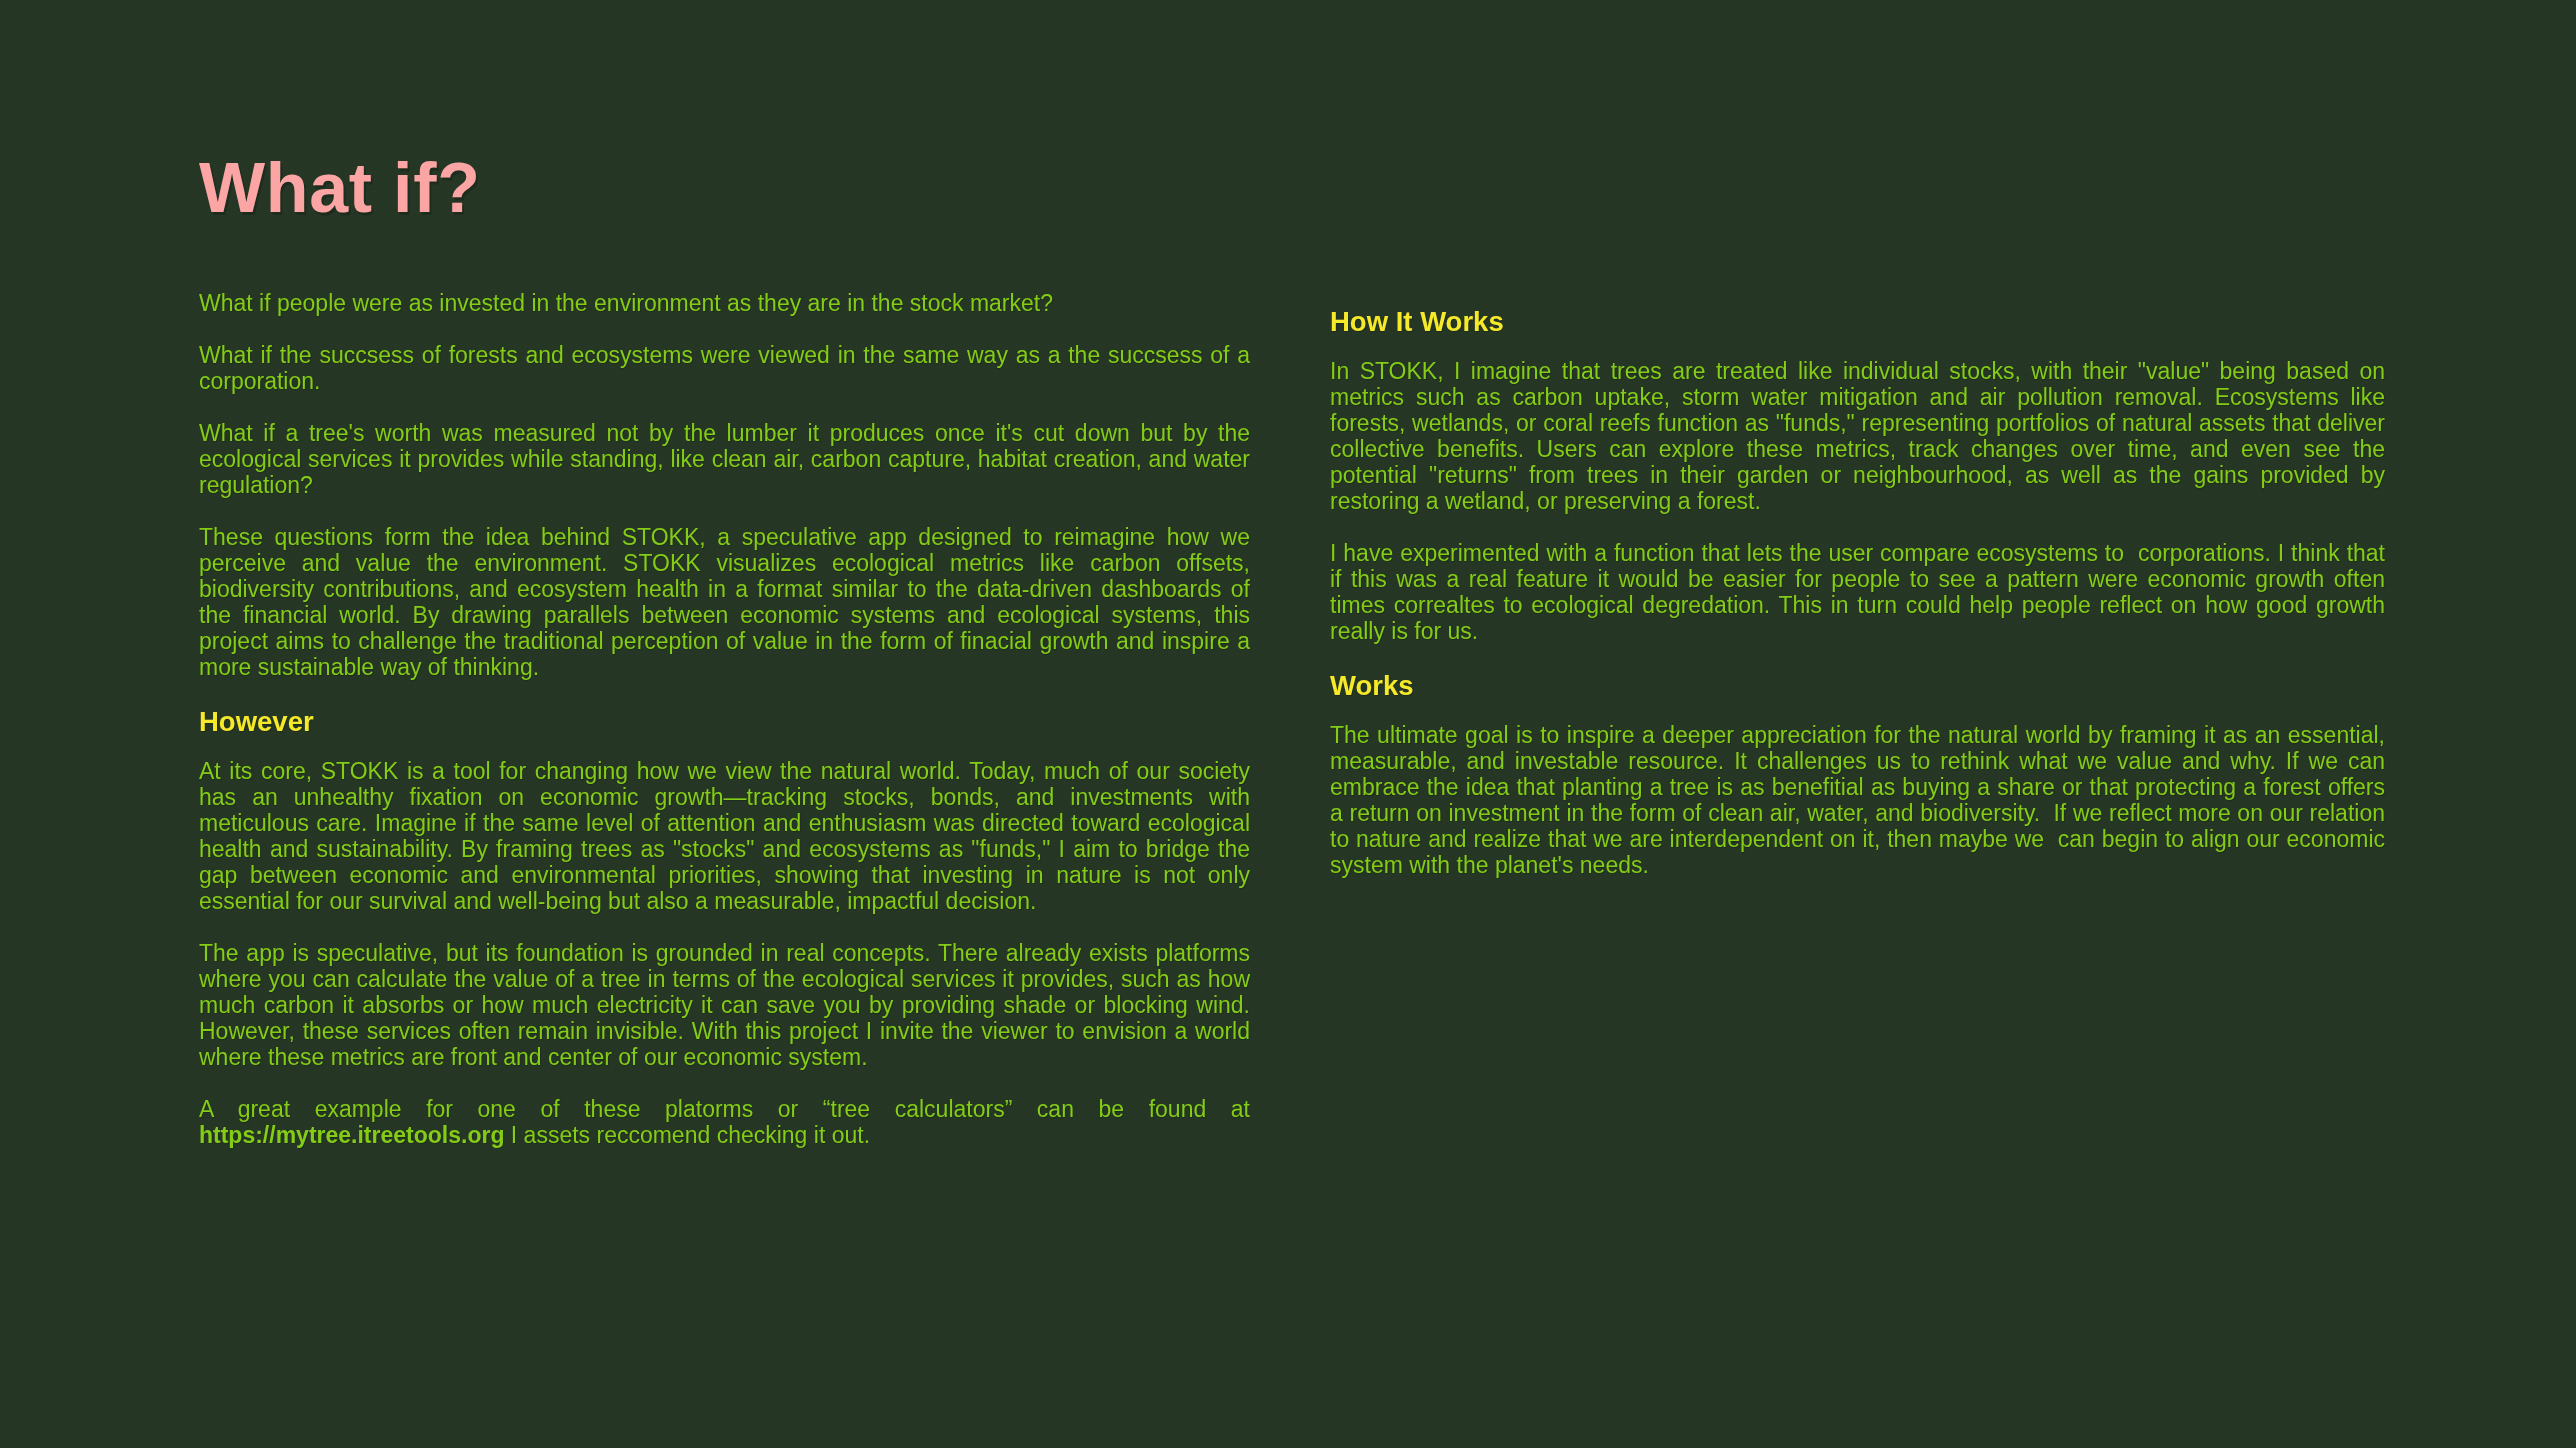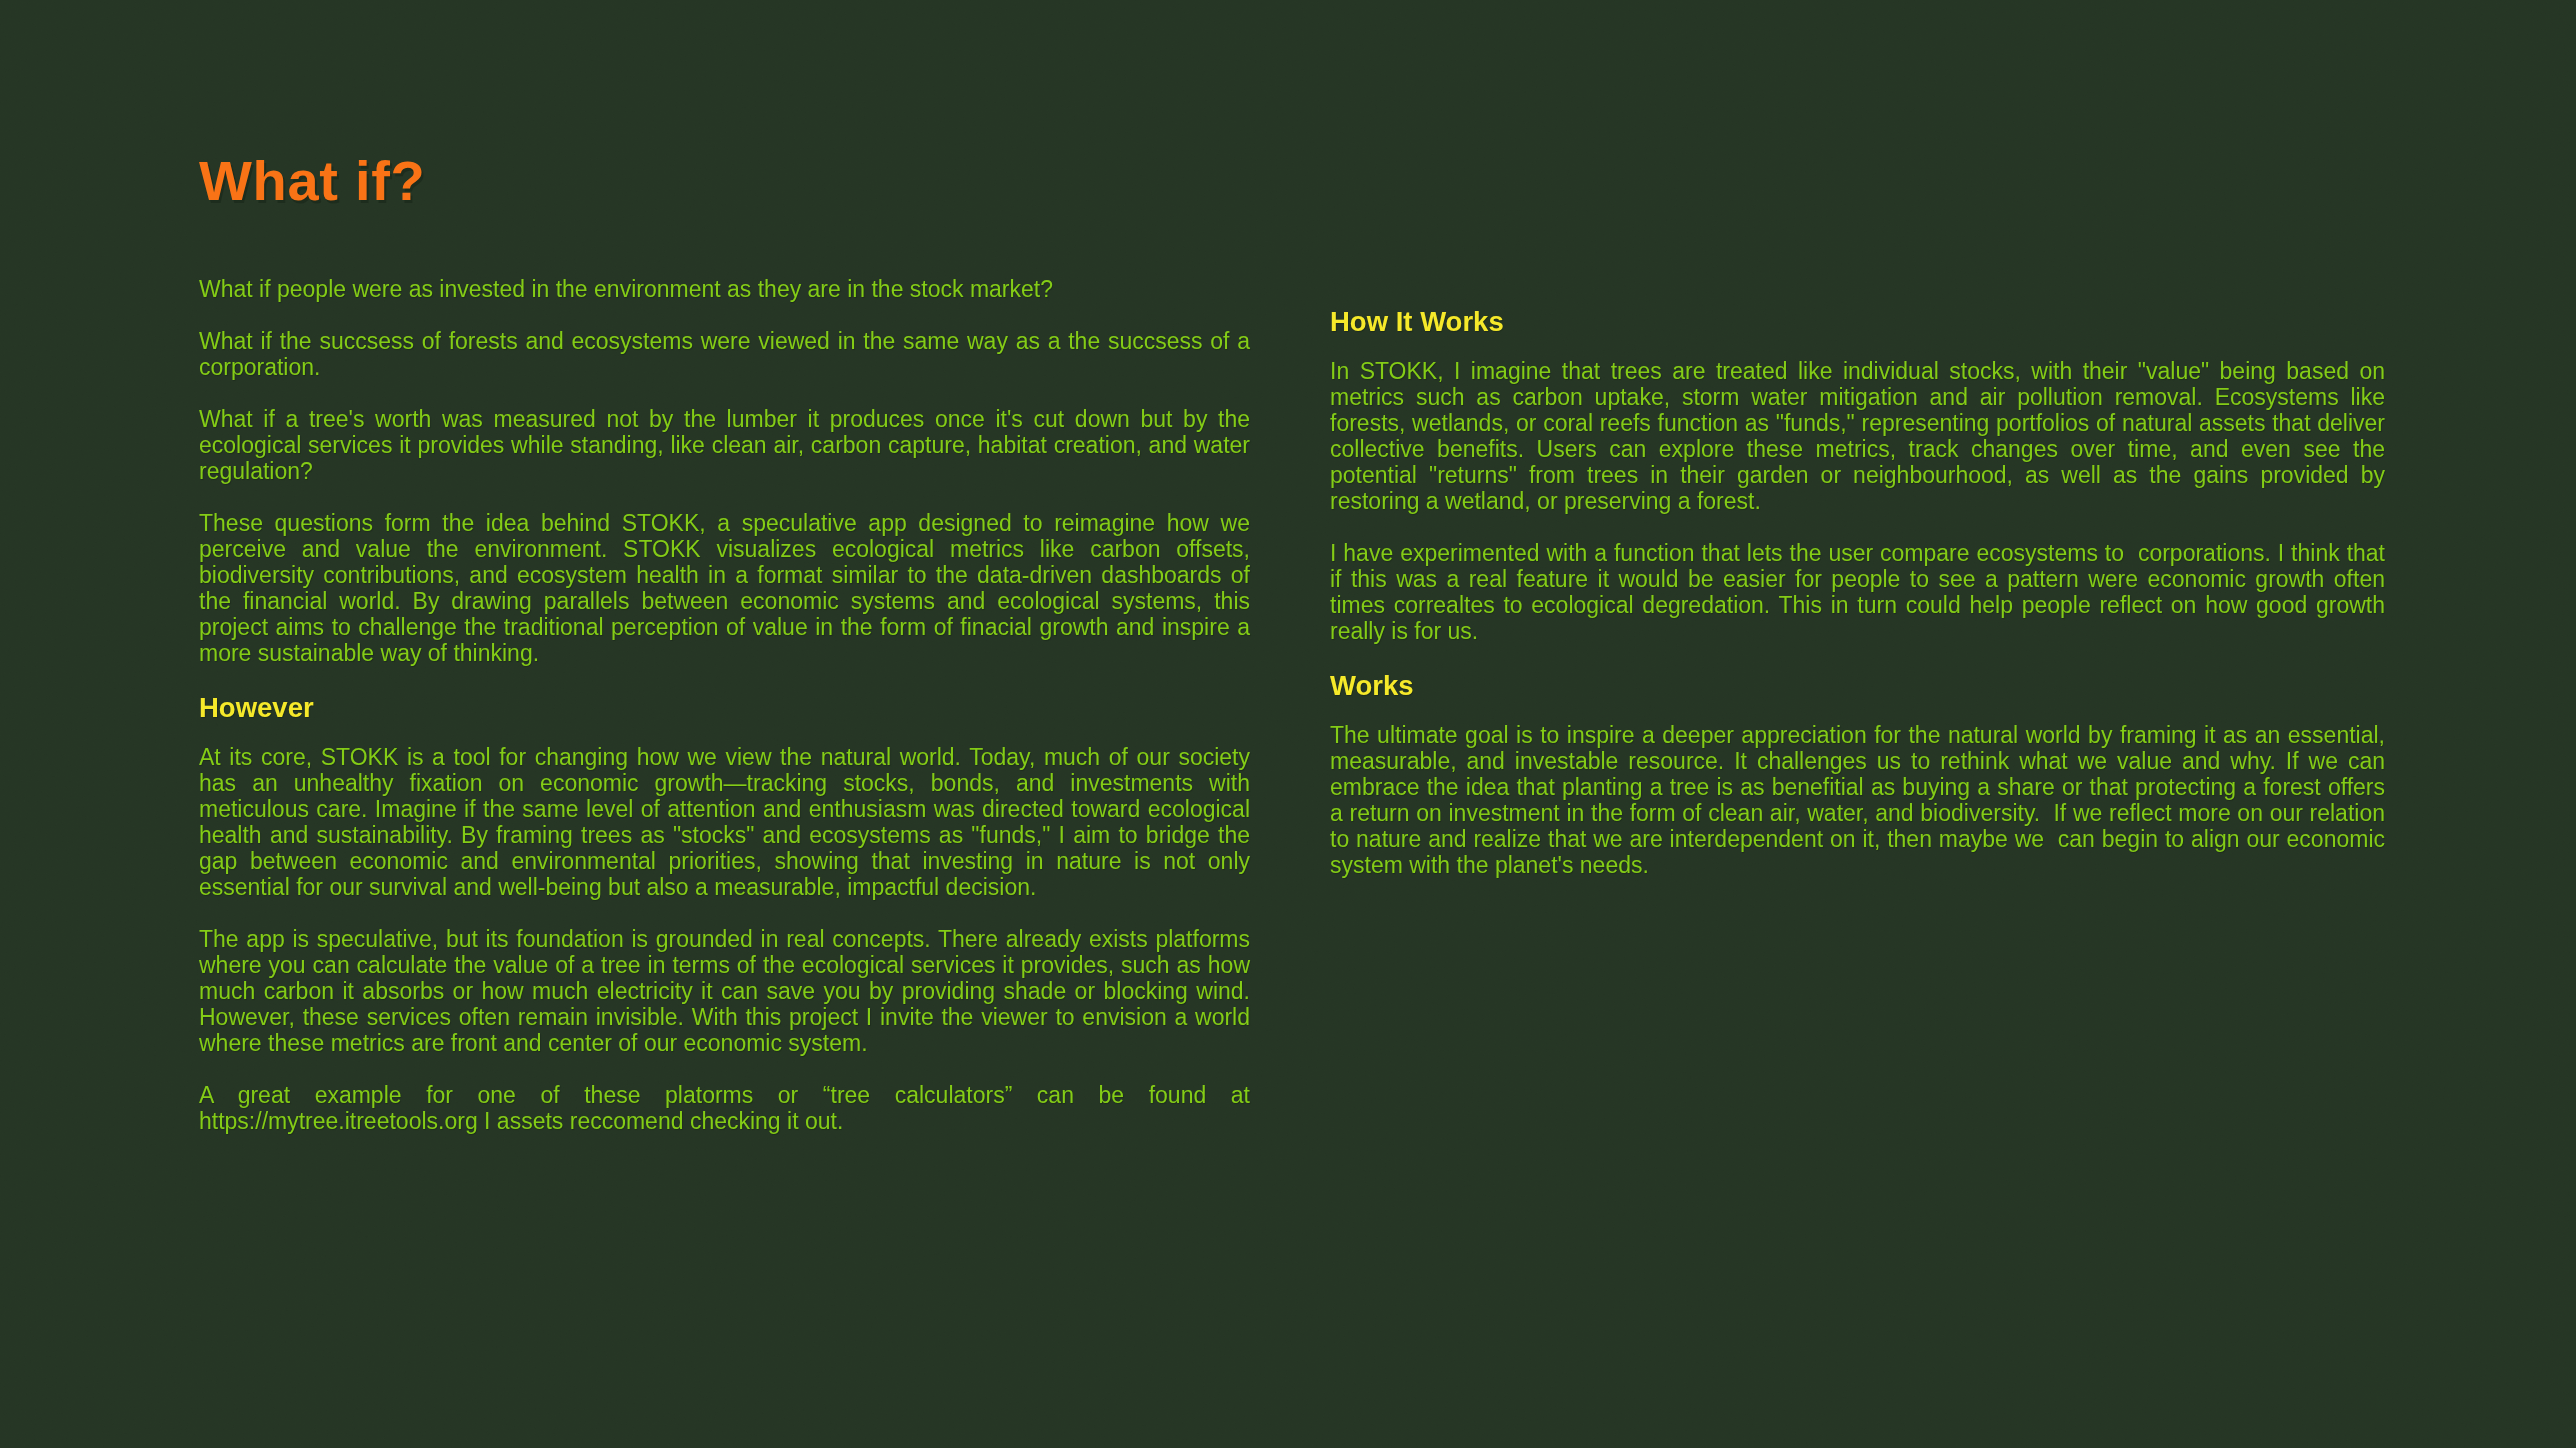--- a/index.html
+++ b/index.html
@@ -29,24 +29,24 @@
     top: 153px;
     width: 1051px;
   }
   .col-right {
     left: 1330px;
     top: 298px;
     width: 1055px;
   }
   h1.page-title {
     margin: 0 0 67px 0;
-    font-size: 56px;
+    font-size: 70px;
     line-height: 1;
     font-weight: bold;
-    color: #f97316;
+    color: #fca5a5;
     letter-spacing: 0.7px;
     text-shadow: 2px 2.7px 0 rgba(10, 22, 12, 0.30);
   }
   h2.section-heading {
     margin: 26px 0 20px 0;
     font-size: 27.5px;
     line-height: 32px;
     font-weight: bold;
     color: #f6e92a;
     text-shadow: 0.7px 1.3px 0.7px rgba(10, 22, 12, 0.30);
@@ -57,21 +57,21 @@
   p.body-par {
     margin: 0 0 26px 0;
     font-size: 23px;
     line-height: 26px;
     color: #84cc16;
     text-align: justify;
     white-space: pre-wrap;
     text-shadow: 0.7px 1.3px 0.7px rgba(10, 22, 12, 0.28);
   }
   .link {
-    font-weight: normal;
+    font-weight: bold;
     cursor: pointer;
   }
 </style>
 </head>
 <body>
 
 <svg class="noise" xmlns="http://www.w3.org/2000/svg" width="2576" height="1448" viewBox="0 0 3840 2159">
   <filter id="grain">
     <feTurbulence type="fractalNoise" baseFrequency="0.8" numOctaves="2" stitchTiles="stitch"></feTurbulence>
     <feColorMatrix type="saturate" values="0"></feColorMatrix>

